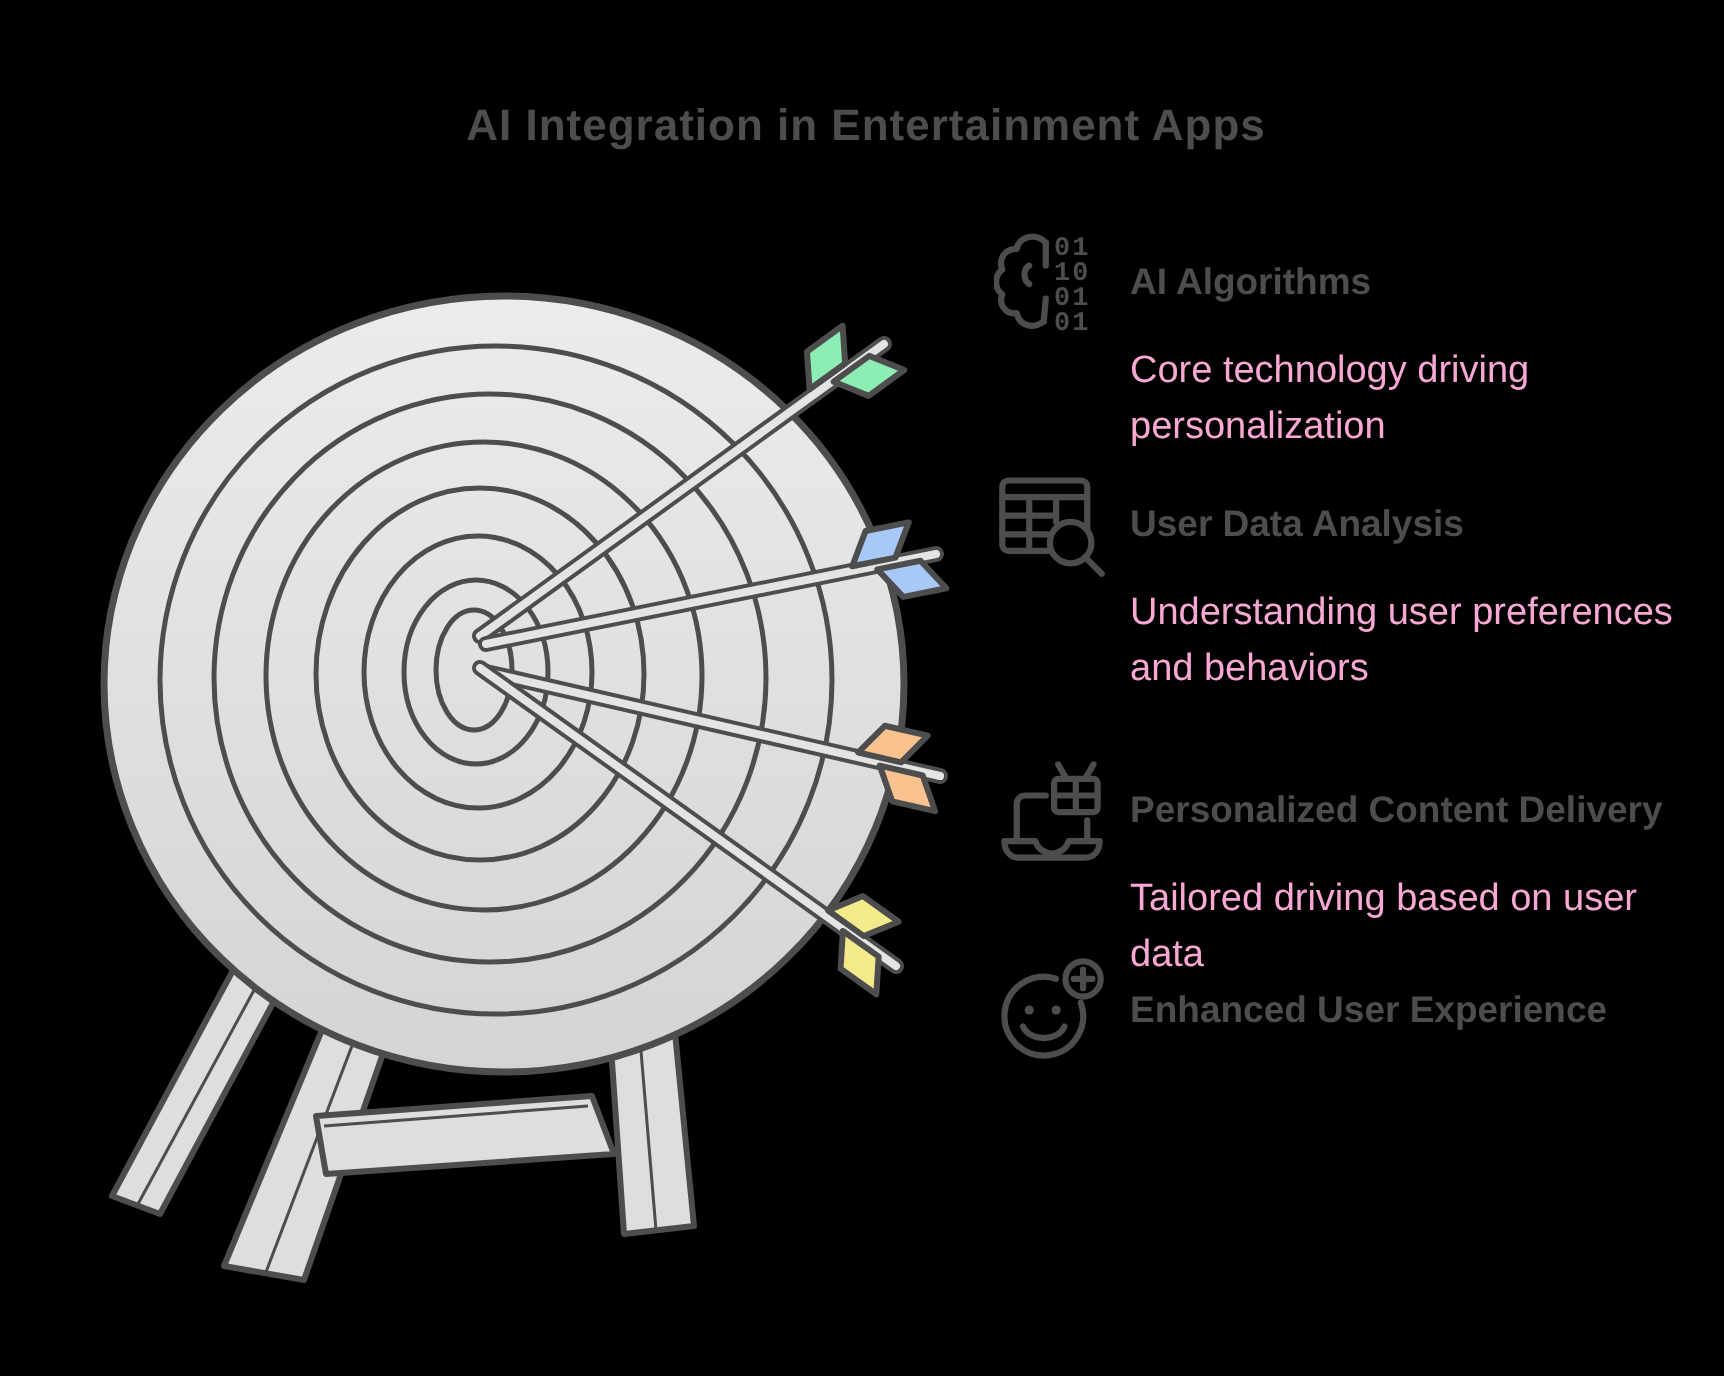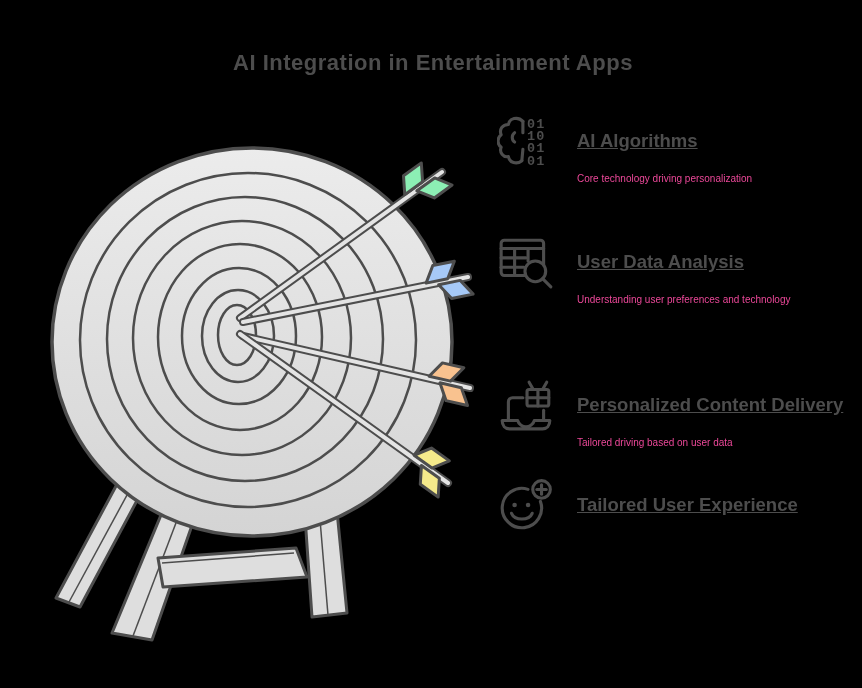--- a/index.html
+++ b/index.html
@@ -9,30 +9,30 @@
     font-family:"Liberation Sans", sans-serif;
   }
   .page-title{
     position:absolute;top:50px;left:4px;right:0;
     text-align:center;
     font-size:22px;font-weight:bold;letter-spacing:.5px;
     color:#4d4d4d;
   }
   .target-wrap{position:absolute;left:0;top:130px;width:480px;height:558px;}
   .items{position:absolute;left:497px;top:0;width:360px;}
-  .item{position:absolute;display:flex;gap:22px;align-items:flex-start;}
+  .item{position:absolute;display:flex;gap:10px;align-items:flex-start;}
   .item-1{top:112px;} .item-2{top:233px;} .item-3{top:376px;} .item-4{top:476px;}
   .item-icon{width:58px;height:58px;flex:0 0 58px;}
   .item-text{width:285px;}
   .item-title{
     height:58px;display:flex;align-items:center;
-    font-size:18.5px;font-weight:bold;color:#4d4d4d;white-space:nowrap;text-decoration:underline;
+    font-size:18.5px;font-weight:bold;color:#4d4d4d;white-space:nowrap;
   }
   .item-desc{
-    margin-top:2px;font-size:10px;line-height:1.48;color:#ec4899;
+    margin-top:2px;font-size:19px;line-height:1.48;color:#f9a8d4;
   }
   svg{display:block;}
   .icon-stroke{stroke:#4d4d4d;stroke-width:3;fill:none;stroke-linecap:round;stroke-linejoin:round;}
   .icon-fill{fill:#4d4d4d;stroke:none;}
   .bin-text{font-family:"Liberation Mono","DejaVu Sans Mono",monospace;font-weight:bold;font-size:13px;fill:#4d4d4d;letter-spacing:1px;}
   .ring{fill:none;stroke:#4d4d4d;stroke-width:2.5;}
   .leg{fill:#dedede;stroke:#4d4d4d;stroke-width:3;stroke-linejoin:round;}
   .seam{stroke:#4d4d4d;stroke-width:1.5;fill:none;}
   .shaft-outer{stroke:#4d4d4d;stroke-width:8;stroke-linecap:round;}
   .shaft-inner{stroke:#e4e4e4;stroke-width:4;stroke-linecap:round;}
@@ -139,21 +139,21 @@
         <line class="icon-stroke" x1="17" y1="15" x2="17" y2="41"></line>
         <line class="icon-stroke" x1="30" y1="15" x2="30" y2="27"></line>
         <line class="icon-stroke" x1="4" y1="24" x2="28" y2="24"></line>
         <line class="icon-stroke" x1="4" y1="33" x2="26" y2="33"></line>
         <circle cx="37" cy="37" r="10" fill="#000000" stroke="#4d4d4d" stroke-width="3"></circle>
         <line class="icon-stroke" x1="44" y1="44" x2="52" y2="52"></line>
       </svg>
     </div>
     <div class="item-text">
       <div class="item-title">User Data Analysis</div>
-      <div class="item-desc">Understanding user preferences and technology</div>
+      <div class="item-desc">Understanding user preferences and behaviors</div>
     </div>
   </div>
 
   <div class="item item-3">
     <div class="item-icon">
       <svg width="58" height="58" viewBox="0 0 56 56">
         <path class="icon-stroke" d="M 35,13 L 31,6 M 44,13 L 48,6"></path>
         <rect class="icon-stroke" x="29" y="13" width="21" height="16" rx="2"></rect>
         <line class="icon-stroke" x1="39.5" y1="13" x2="39.5" y2="29"></line>
         <line class="icon-stroke" x1="29" y1="21" x2="50" y2="21"></line>
@@ -174,17 +174,17 @@
         <path class="icon-stroke" d="M 41.9,24.5 A 19,19 0 1 1 29.9,12.9"></path>
         <circle class="icon-fill" cx="17" cy="28" r="2.2"></circle>
         <circle class="icon-fill" cx="30" cy="28" r="2.2"></circle>
         <path class="icon-stroke" d="M 14,36 A 10.5,8 0 0 0 34,36"></path>
         <circle cx="43" cy="13" r="8.5" fill="#000000" stroke="#4d4d4d" stroke-width="3"></circle>
         <line class="icon-stroke" x1="43" y1="8.5" x2="43" y2="17.5"></line>
         <line class="icon-stroke" x1="38.5" y1="13" x2="47.5" y2="13"></line>
       </svg>
     </div>
     <div class="item-text">
-      <div class="item-title">Tailored User Experience</div>
+      <div class="item-title">Enhanced User Experience</div>
     </div>
   </div>
 
 </div>
 
 </body></html>

